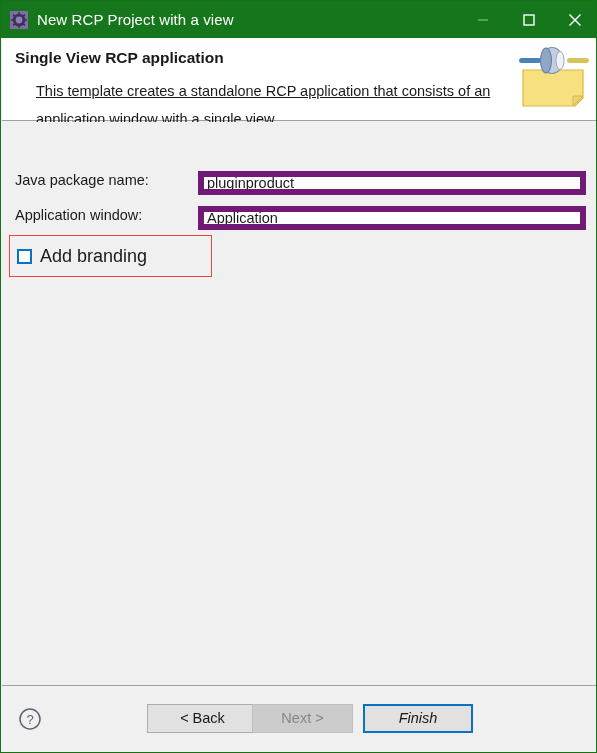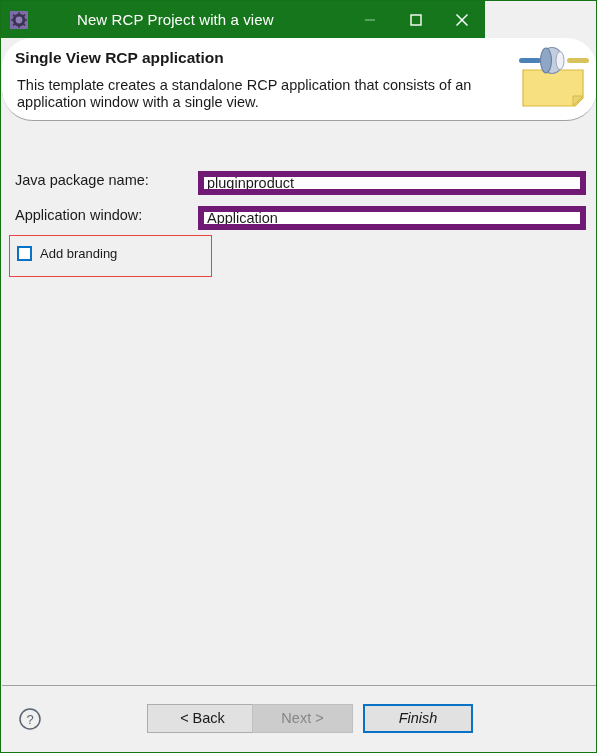--- a/index.html
+++ b/index.html
@@ -19,26 +19,25 @@
     box-sizing: border-box;
     border: 1px solid #157315;
     background: #f0f0f0;
     overflow: hidden;
   }
 
   
   #titlebar {
     position: absolute;
     left: 0; top: 0;
-    width: 484px;
+    width: 597px;
     height: 37px;
     background: #15761b;
     display: flex;
     align-items: center;
-    gap: 40px;
   }
   #titlebar-icon {
     width: 18px;
     height: 18px;
     margin-left: 9px;
     margin-right: 9px;
     flex: none;
     position: relative;
   }
   #titlebar-icon .gear-bg {
@@ -72,38 +71,38 @@
   
   #header {
     position: absolute;
     left: 1px;
     top: 37px;
     width: 595px;
     height: 83px;
     background: #ffffff;
     box-sizing: border-box;
     border-bottom: 1px solid #a0a0a0;
-    border-radius: 31px;
   }
   #header-title {
     position: absolute;
     left: 13px;
     top: 11px;
     font-size: 15.5px;
     font-weight: bold;
     color: #1a1a1a;
   }
   #header-desc {
     position: absolute;
-    left: 15px;
+    left: 34px;
     top: 39px;
     width: 490px;
     font-size: 14.5px;
     color: #1a1a1a;
-    line-height: 17px;
+    line-height: 28px;
+    text-decoration: underline;
   }
   #header-image {
     position: absolute;
     right: 6px;
     top: 4px;
     width: 76px;
     height: 70px;
   }
 
   
@@ -170,21 +169,21 @@
   #branding-checkbox {
     width: 15px;
     height: 15px;
     box-sizing: border-box;
     border: 2px solid #0a72c4;
     background: #ffffff;
     flex: none;
   }
   #branding-label {
     margin-left: 8px;
-    font-size: 13px;
+    font-size: 18px;
     color: #1a1a1a;
     white-space: nowrap;
   }
 
   
   #footer-sep {
     position: absolute;
     left: 1px;
     top: 684px;
     width: 595px;

